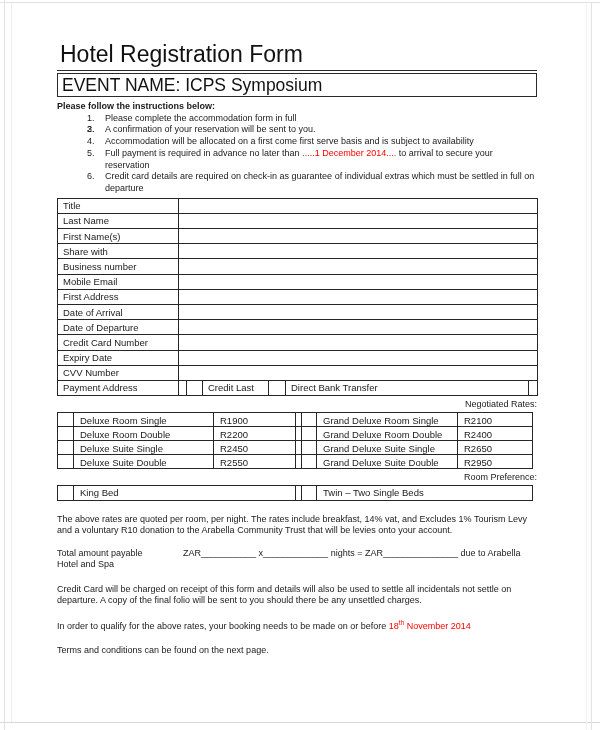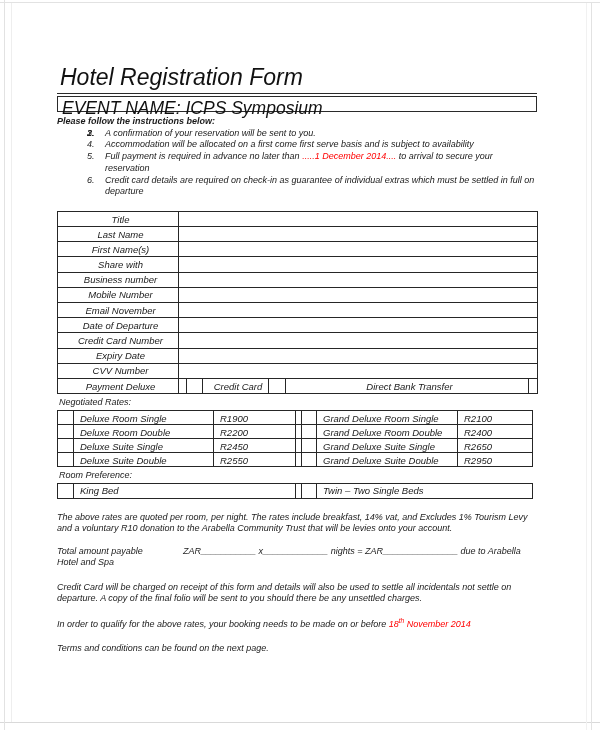--- a/index.html
+++ b/index.html
@@ -11,45 +11,45 @@
   }
   
   .edge { position:absolute; background:#e2e2e2; }
   .edge.top { top:2px; left:0; right:0; height:1px; }
   .edge.bottom { bottom:7px; left:0; right:0; height:1px; background:#d9d9d9; }
   .edge.l1 { left:4px; top:0; bottom:0; width:1px; }
   .edge.l2 { left:11px; top:3px; bottom:8px; width:1px; background:#eeeeee; }
   .edge.r1 { right:8px; top:3px; bottom:0; width:1px; }
   .edge.r2 { right:13px; top:3px; bottom:0; width:1px; background:#f1f1f1; }
 
-  .content { position:absolute; left:57px; top:63px; width:480px;font-style:italic; }
+  .content { position:absolute; left:57px; top:40px; width:480px; }
 
   .doc-title {
     font-size:23px; line-height:28px; padding-left:3px; letter-spacing:0px;
     border-bottom:1px solid #2a2a2a; padding-bottom:2px; color:#111;
   }
   .event-box {
-    margin-top:2px; border:1.5px solid #2a2a2a; height:16px;
+    margin-top:2px; border:1.5px solid #2a2a2a; height:24px;
     font-size:17.5px; line-height:21px; padding:1px 0 8px 4px; color:#111;
   }
 
   .instr { margin-top:4px; font-size:9px; line-height:11.7px; }
   .instr-heading { font-weight:bold; }
   .instr-item { position:relative; padding-left:48px; }
   .instr-item .num { position:absolute; left:30px; width:12px; text-align:left; }
   .red { color:#ff0000; }
 
   table { border-collapse:collapse; }
   td { border:1px solid #262626; font-size:9.5px; vertical-align:middle; }
 
-  .form-table { margin-top:13px; width:480px; table-layout:fixed;text-align:center; }
+  .form-table { margin-top:3px; width:480px; table-layout:fixed; }
   .form-table td { height:15.2px; padding:0 0 0 5px; }
   .form-table td.blank { padding:0; }
 
-  .section-label { font-size:9px; line-height:11px; margin-top:3px; padding-left:2px; }
+  .section-label { font-size:9px; line-height:11px; margin-top:3px; padding-left:2px;text-align:right; }
 
   .rates-table { margin-top:2px; width:475px; table-layout:fixed; }
   .rates-table td { height:12.6px; padding:2px 0 0 6px; }
   .rates-table td.cb, .pref-table td.cb { padding:0; }
   .rates-table td.gap, .pref-table td.gap { padding:0; }
 
   .pref-table { margin-top:2px; width:475px; table-layout:fixed; }
   .pref-table td { height:14.5px; padding:0 0 0 6px; }
 
   .para { font-size:9px; line-height:11.5px; width:478px; }
@@ -72,21 +72,21 @@
   <div class="edge r1"></div>
   <div class="edge r2"></div>
 
   <div class="content">
     <div class="doc-title">Hotel Registration Form</div>
     <div class="event-box">EVENT NAME: ICPS Symposium</div>
 
     <div class="instr">
       <div class="instr-heading">Please follow the instructions below:</div>
       <div class="instr-item">
-        <span class="num">1.</span>
+        <span class="num">1.</span><span>Please complete the accommodation form in full</span>
       </div>
       <div class="instr-item">
         <span class="num">2.</span>
       </div>
       <div class="instr-item">
         <span class="num">3.</span><span>A confirmation of your reservation will be sent to you.</span>
       </div>
       <div class="instr-item">
         <span class="num">4.</span><span>Accommodation will be allocated on a first come first serve basis and is subject to availability</span>
       </div>
@@ -123,48 +123,52 @@
           </tr>
       <tr>
             <td>Share with</td>
             <td class="blank" colspan="6"></td>
           </tr>
       <tr>
             <td>Business number</td>
             <td class="blank" colspan="6"></td>
           </tr>
       <tr>
-            <td>Mobile Number</td>
-            <td class="blank" colspan="6"></td>
-          </tr>
-      <tr>
-            <td>Email November</td>
+            <td>Mobile Email</td>
+            <td class="blank" colspan="6"></td>
+          </tr>
+      <tr>
+            <td>First Address</td>
+            <td class="blank" colspan="6"></td>
+          </tr>
+      <tr>
+            <td>Date of Arrival</td>
             <td class="blank" colspan="6"></td>
           </tr>
       <tr>
             <td>Date of Departure</td>
             <td class="blank" colspan="6"></td>
           </tr>
       <tr>
             <td>Credit Card Number</td>
             <td class="blank" colspan="6"></td>
           </tr>
       <tr>
             <td>Expiry Date</td>
             <td class="blank" colspan="6"></td>
           </tr>
       <tr>
             <td>CVV Number</td>
             <td class="blank" colspan="6"></td>
           </tr>
       <tr>
-        <td>Payment Deluxe</td>
-        <td class="blank"></td>
-        <td class="blank"></td>
-        <td>Credit Card</td>
+        <td>Payment Address</td>
+        <td class="blank"></td>
+        <td class="blank"></td>
+        <td>Credit Last</td>
         <td class="blank"></td>
         <td>Direct Bank Transfer</td>
         <td class="blank"></td>
       </tr>
     </tbody>
       </table>
 
     <div class="section-label">Negotiated Rates:</div>
 
     <table class="rates-table">

